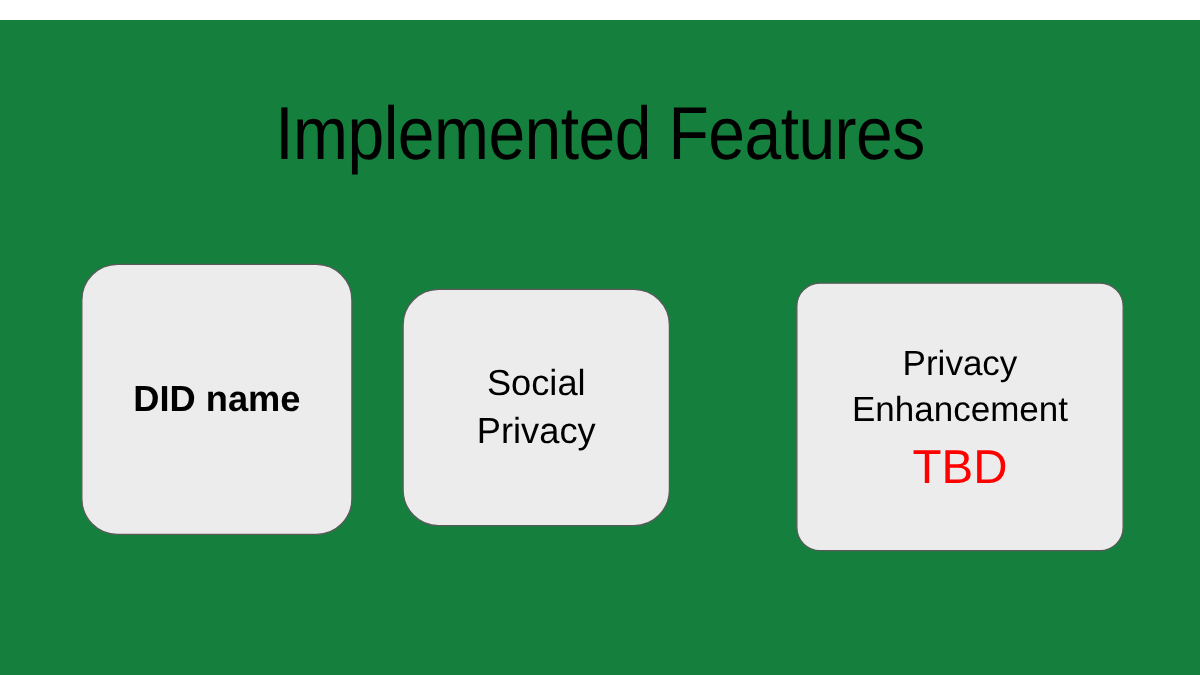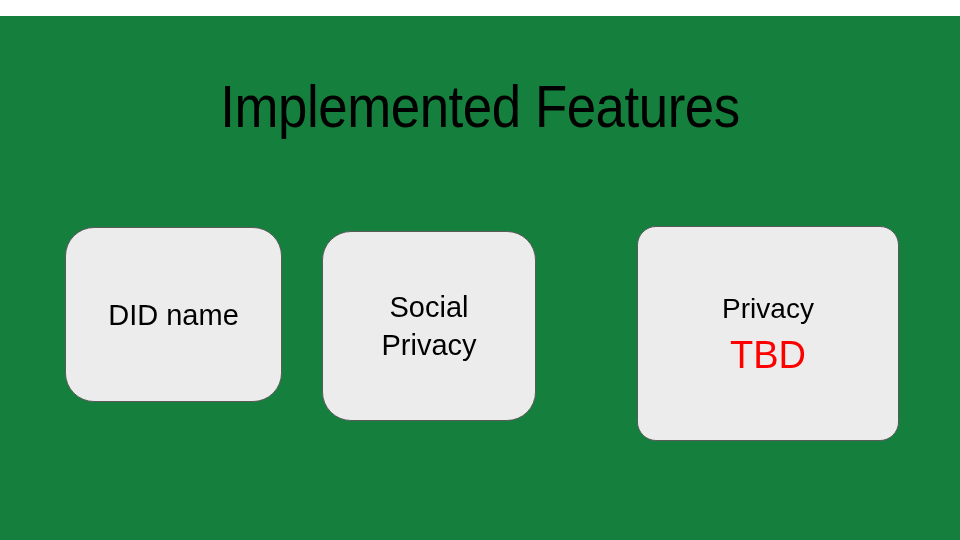--- a/index.html
+++ b/index.html
@@ -49,21 +49,21 @@
     background: #ececec;
     border: 1px solid #5a5a5a;
     border-radius: 29px;
     display: flex;
     flex-direction: column;
     align-items: center;
     justify-content: center;
     text-align: center;
   }
 
-  .box-1 { left: 65px;  top: 211px; width: 217px; height: 175px; }
+  .box-1 { left: 65px;  top: 195px; width: 217px; height: 217px; font-weight: bold; }
   .box-2 { left: 322px; top: 215px; width: 214px; height: 190px; }
   .box-3 { left: 637px; top: 210px; width: 262px; height: 215px; border-radius: 19px; }
 
   .box-line {
     display: block;
     font-size: 29px;
     line-height: 38px;
     color: #000000;
     white-space: nowrap;
   }
@@ -90,16 +90,17 @@
     <span class="box-line">DID name</span>
   </div>
 
   <div class="feature-box box-2">
     <span class="box-line">Social</span>
     <span class="box-line">Privacy</span>
   </div>
 
   <div class="feature-box box-3">
     <span class="box-line">Privacy</span>
+    <span class="box-line">Enhancement</span>
     <span class="box-line accent">TBD</span>
   </div>
 
 </div>
 
 </body></html>

